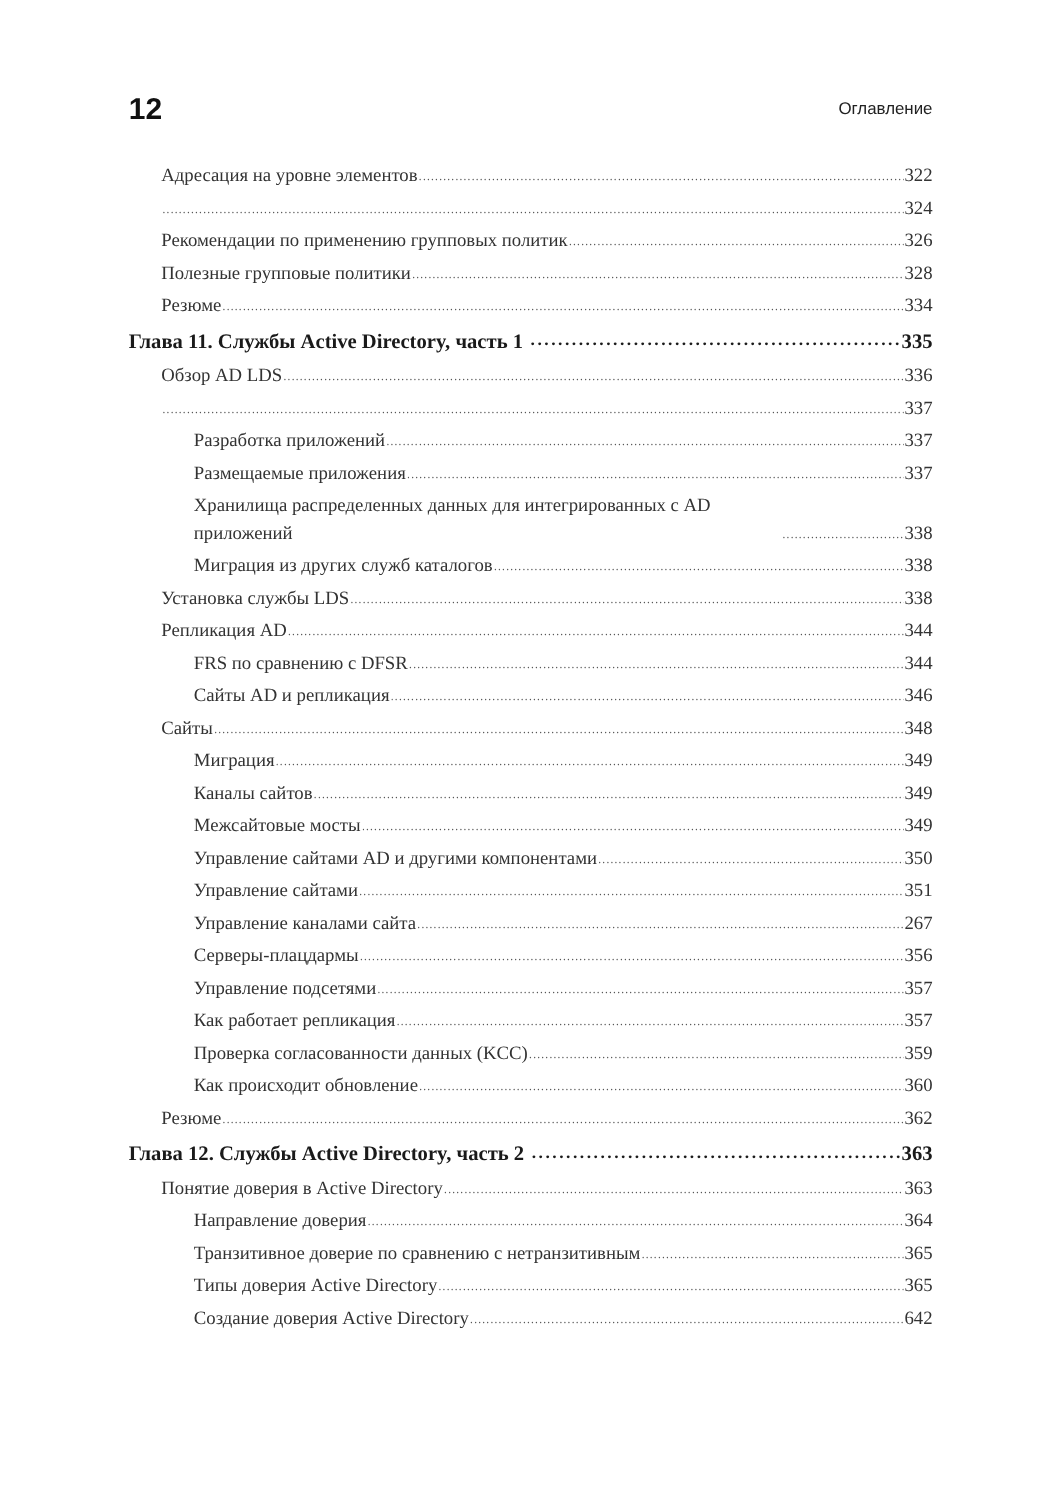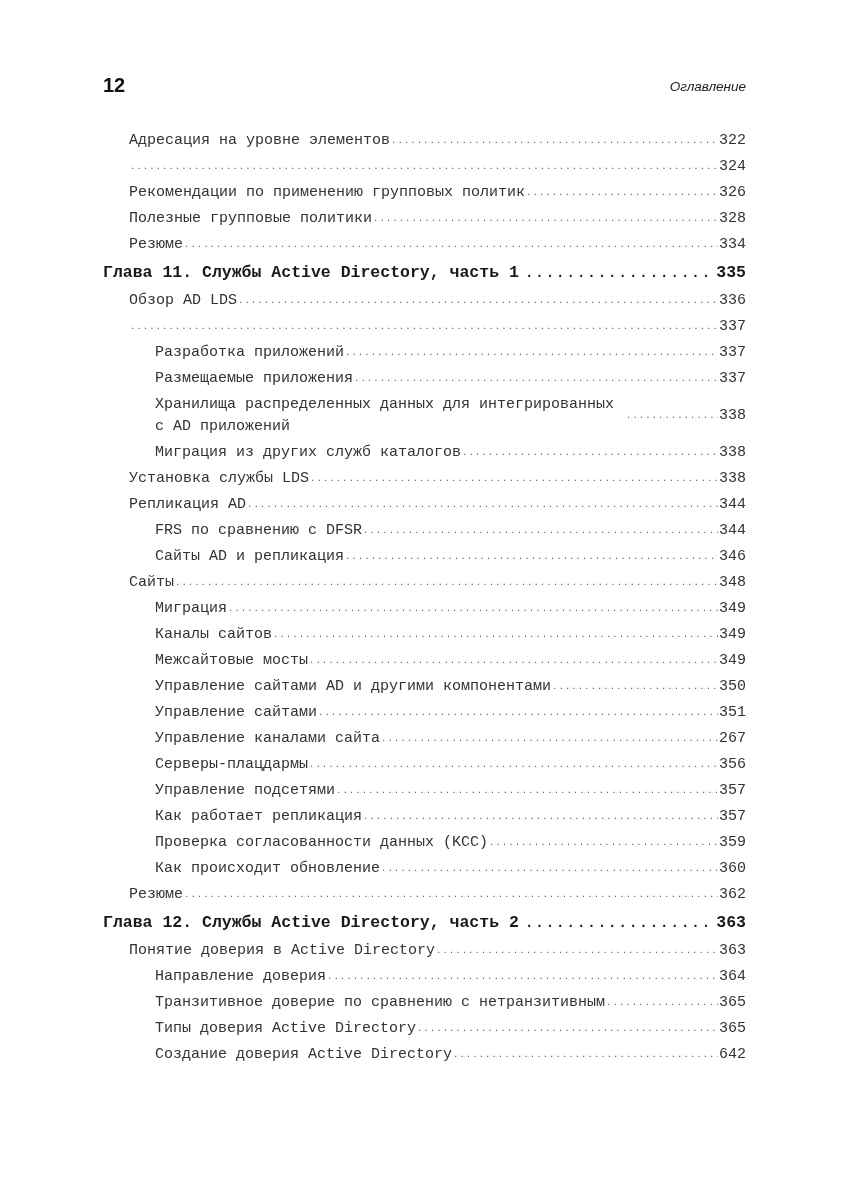--- a/index.html
+++ b/index.html
@@ -20,48 +20,46 @@
       right: 103px;
       top: 74px;
       height: 26px;
     }
     .page-number {
       position: absolute;
       left: 0;
       top: 0;
       font-family: "Liberation Sans", sans-serif;
       font-weight: bold;
-      font-size: 20px;
+      font-size: 24px;
       color: #111;
       text-align: center;
     }
     .running-title {
       position: absolute;
       right: 0;
       top: 5px;
       font-family: "Liberation Sans", sans-serif;
       font-size: 13.5px;
       color: #222;
-      font-style: italic;
     }
     .toc {
       position: absolute;
       left: 103px;
       width: 643px;
       top: 128px;
       font-family: "Liberation Serif", serif;
     }
     .toc-row {
       display: flex;
-      align-items: center;
+      align-items: flex-end;
       font-size: 15px;
       height: 26px;
       line-height: 26px;
       color: #333;
-      font-family: Liberation Mono, monospace;
     }
     .toc-row.level-1 { padding-left: 26px; }
     .toc-row.level-2 { padding-left: 52px; }
     .toc-row.chapter {
       font-weight: bold;
       font-size: 16.5px;
       color: #1a1a1a;
       height: 30px;
       line-height: 30px;
       margin-top: 0;

